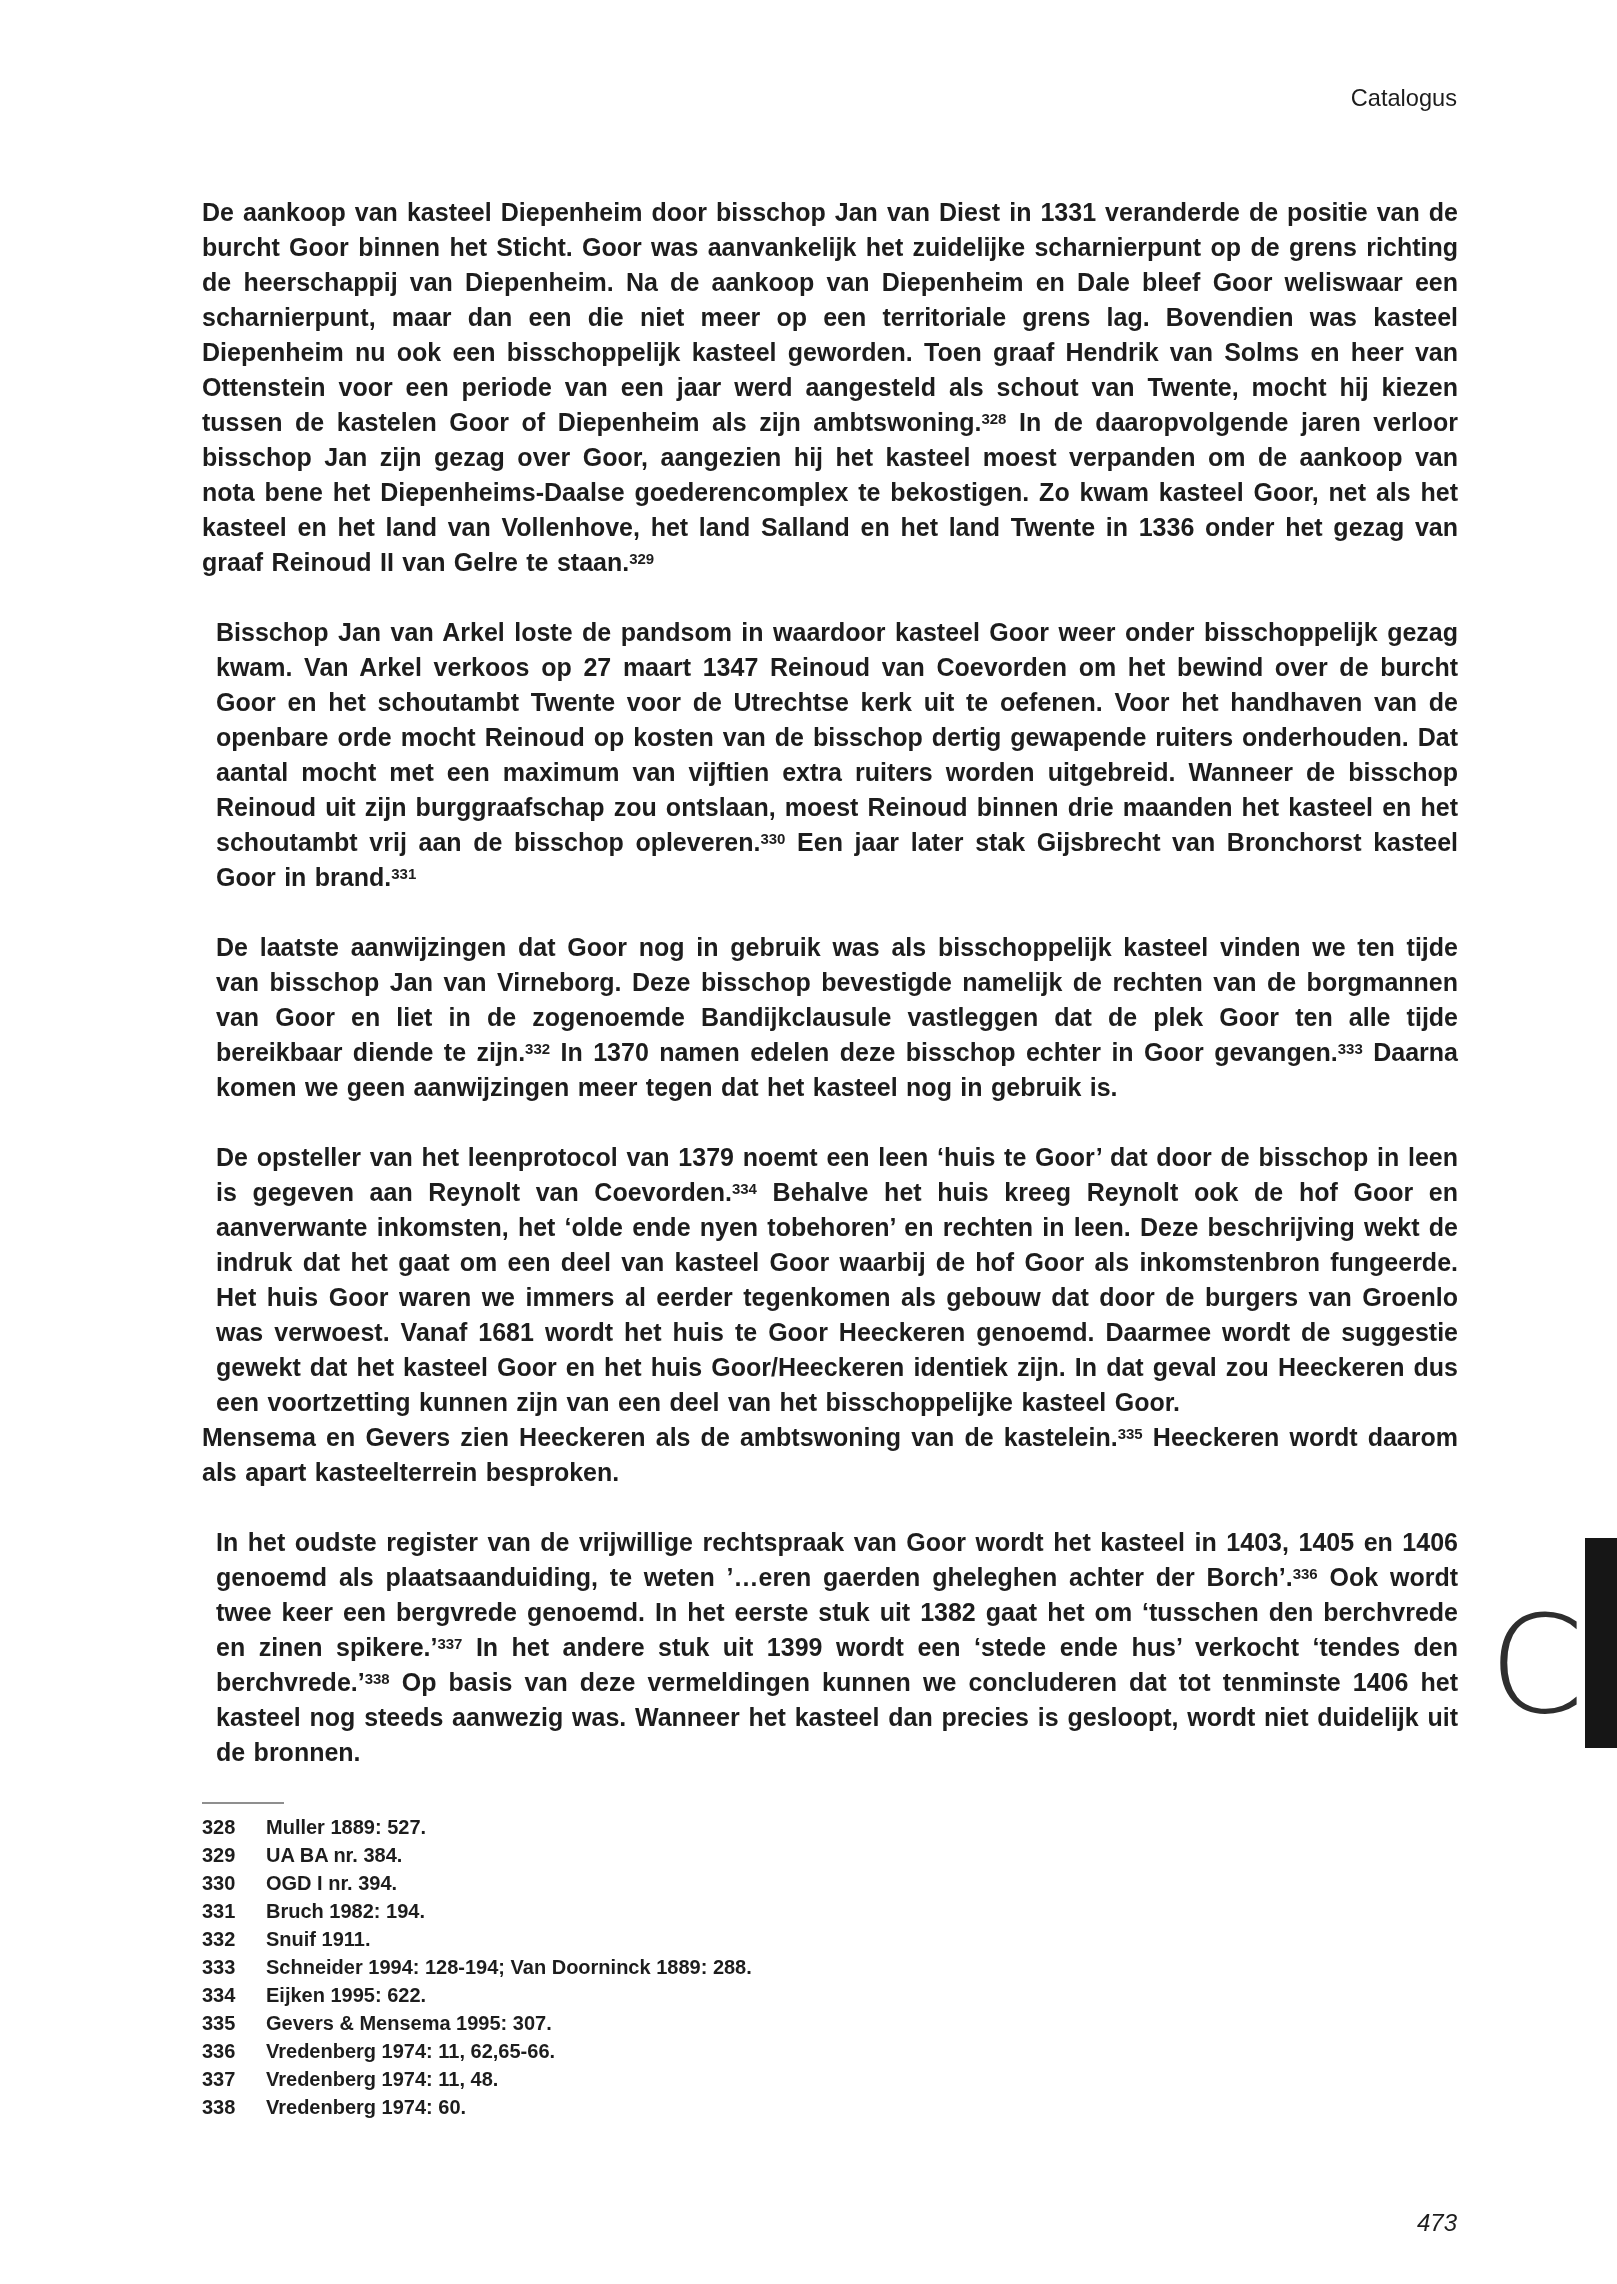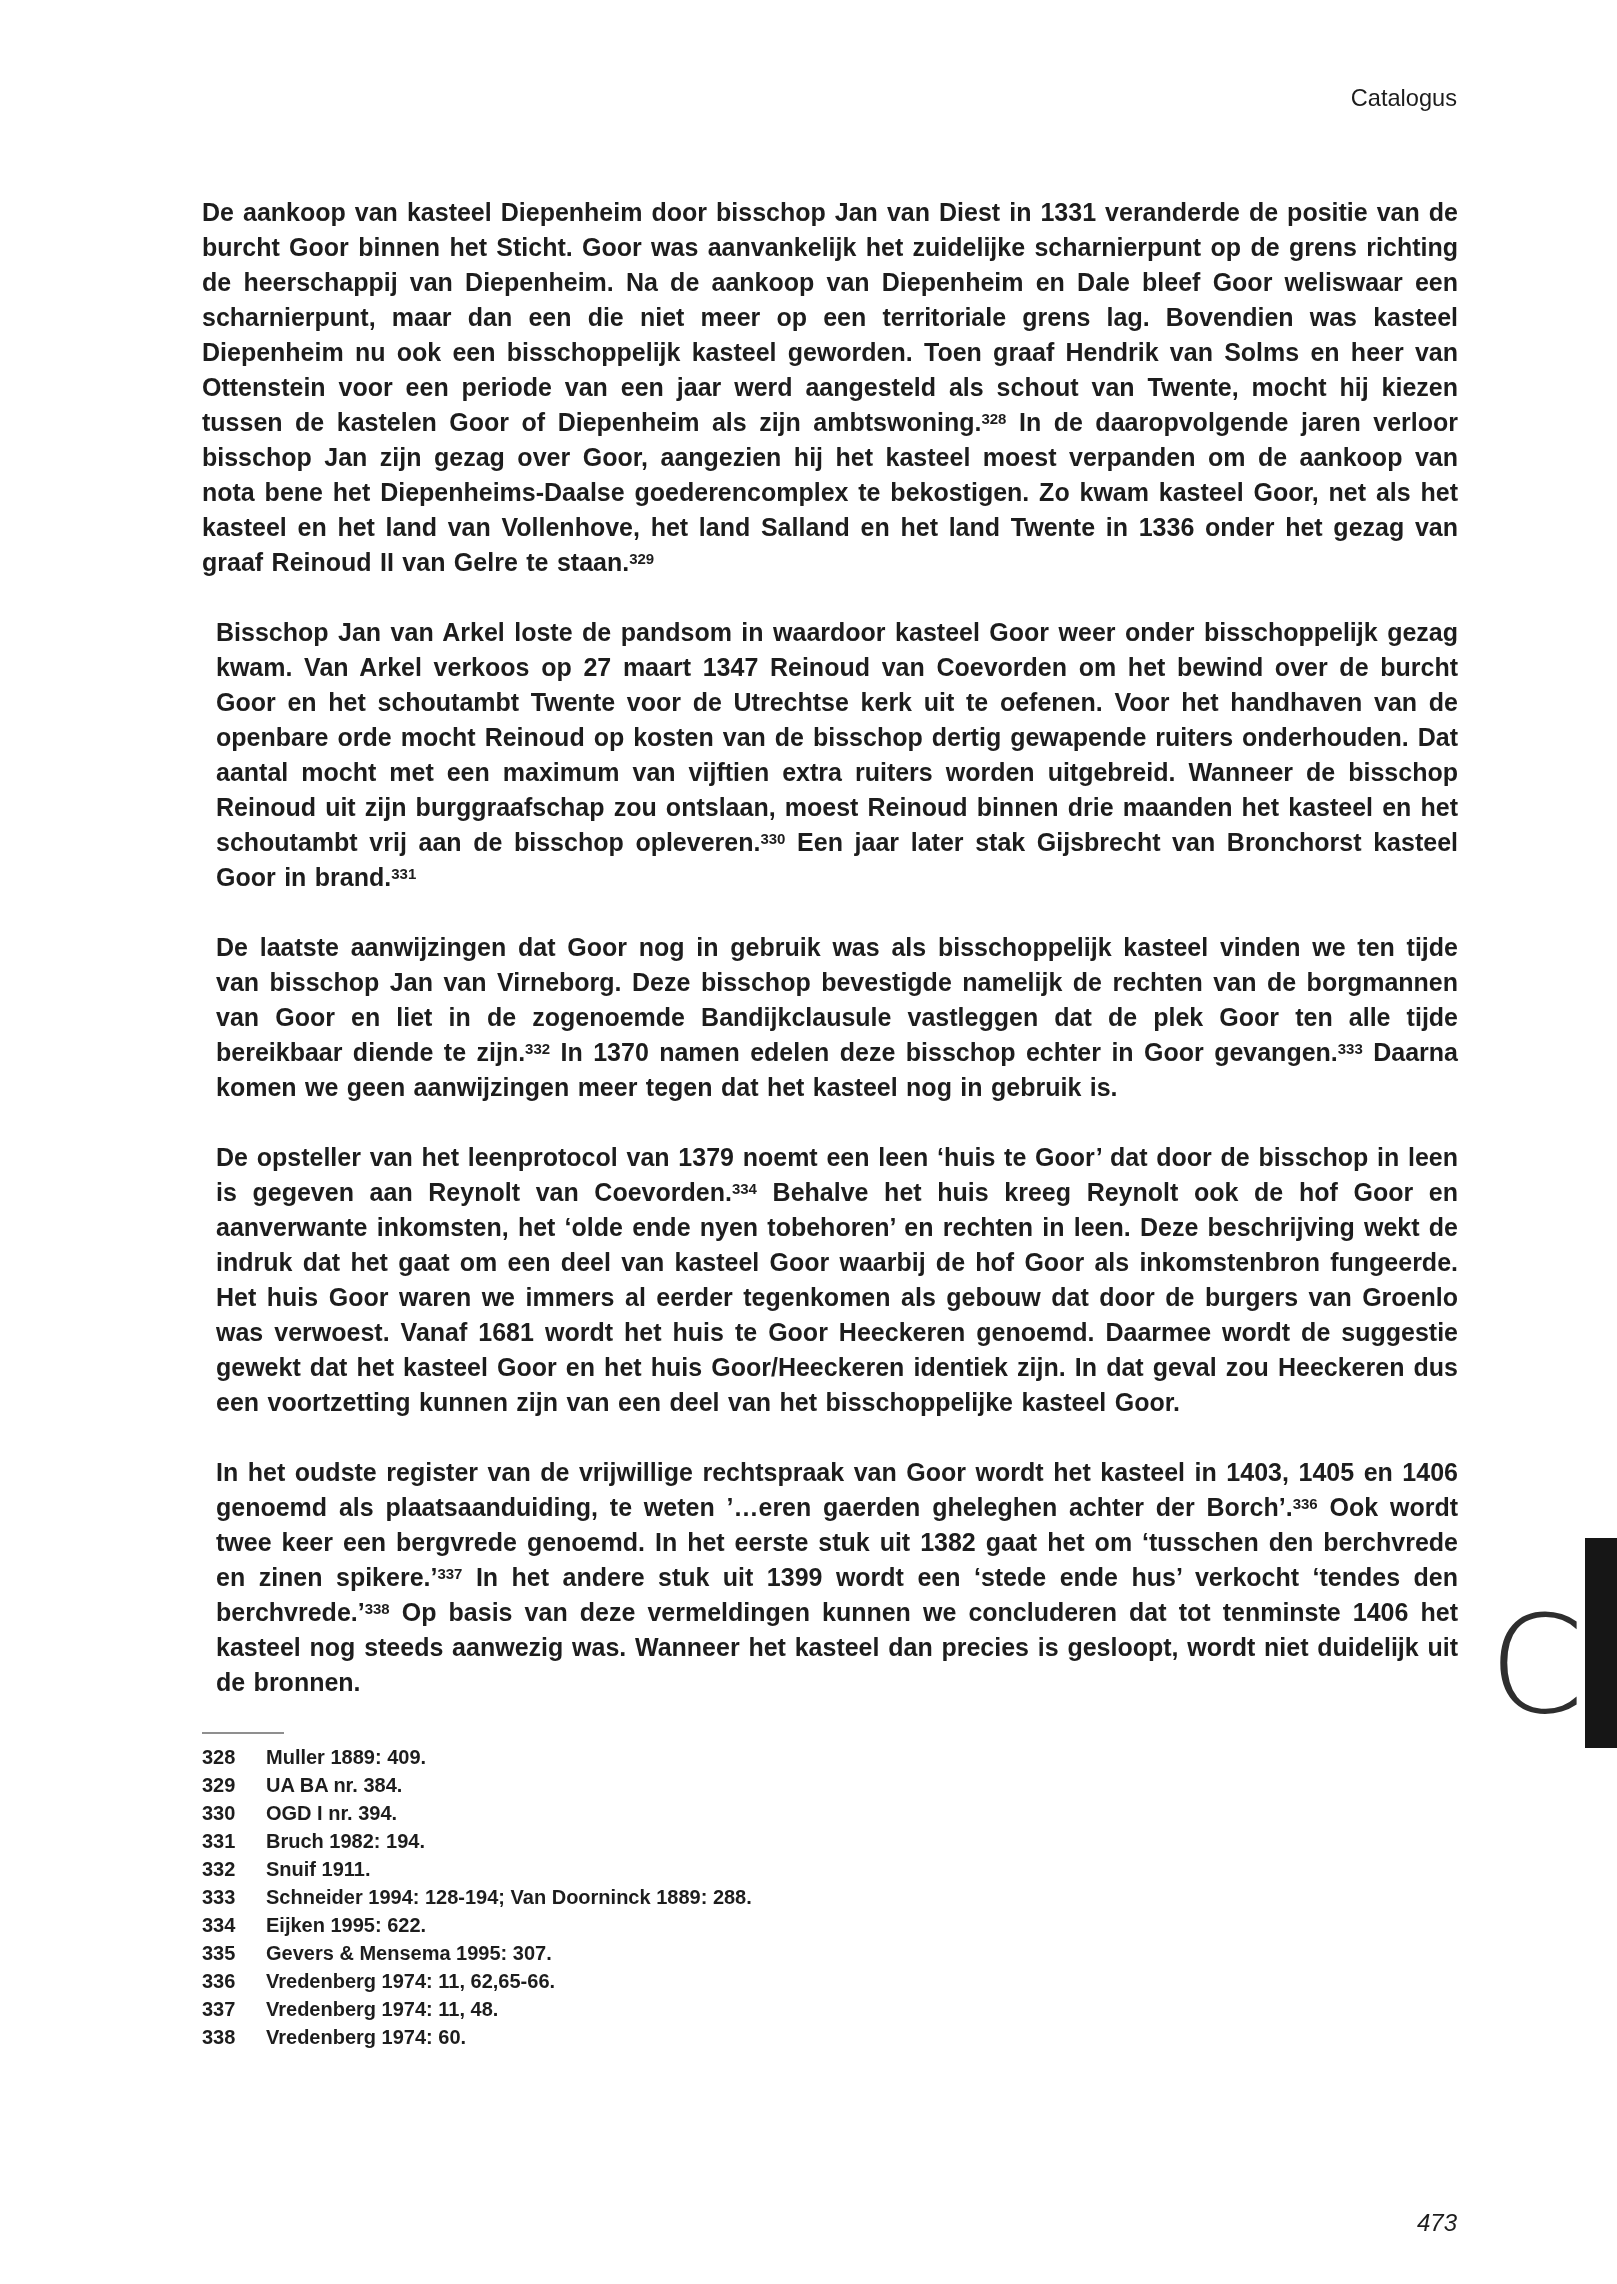--- a/index.html
+++ b/index.html
@@ -93,28 +93,29 @@
   <main class="content">
 
     <p class="para"><span>De aankoop van kasteel Diepenheim door bisschop Jan van Diest in 1331 veranderde de positie van de burcht Goor binnen het Sticht. Goor was aanvankelijk het zuidelijke scharnierpunt op de grens richting de heerschappij van Diepenheim. Na de aankoop van Diepenheim en Dale bleef Goor weliswaar een scharnierpunt, maar dan een die niet meer op een territoriale grens lag. Bovendien was kasteel Diepenheim nu ook een bisschoppelijk kasteel geworden. Toen graaf Hendrik van Solms en heer van Ottenstein voor een periode van een jaar werd aangesteld als schout van Twente, mocht hij kiezen tussen de kastelen Goor of Diepenheim als zijn ambtswoning.</span><sup class="fnref">328</sup><span> In de daaropvolgende jaren verloor bisschop Jan zijn gezag over Goor, aangezien hij het kasteel moest verpanden om de aankoop van nota bene het Diepenheims-Daalse goederencomplex te bekostigen. Zo kwam kasteel Goor, net als het kasteel en het land van Vollenhove, het land Salland en het land Twente in 1336 onder het gezag van graaf Reinoud II van Gelre te staan.</span><sup class="fnref">329</sup></p>
 
     <p class="para gap"><span>Bisschop Jan van Arkel loste de pandsom in waardoor kasteel Goor weer onder bisschoppelijk gezag kwam. Van Arkel verkoos op 27 maart 1347 Reinoud van Coevorden om het bewind over de burcht Goor en het schoutambt Twente voor de Utrechtse kerk uit te oefenen. Voor het handhaven van de openbare orde mocht Reinoud op kosten van de bisschop dertig gewapende ruiters onderhouden. Dat aantal mocht met een maximum van vijftien extra ruiters worden uitgebreid. Wanneer de bisschop Reinoud uit zijn burggraafschap zou ontslaan, moest Reinoud binnen drie maanden het kasteel en het schoutambt vrij aan de bisschop opleveren.</span><sup class="fnref">330</sup><span> Een jaar later stak Gijsbrecht van Bronchorst kasteel Goor in brand.</span><sup class="fnref">331</sup></p>
 
     <p class="para gap"><span>De laatste aanwijzingen dat Goor nog in gebruik was als bisschoppelijk kasteel vinden we ten tijde van bisschop Jan van Virneborg. Deze bisschop bevestigde namelijk de rechten van de borgmannen van Goor en liet in de zogenoemde Bandijkclausule vastleggen dat de plek Goor ten alle tijde bereikbaar diende te zijn.</span><sup class="fnref">332</sup><span> In 1370 namen edelen deze bisschop echter in Goor gevangen.</span><sup class="fnref">333</sup><span> Daarna komen we geen aanwijzingen meer tegen dat het kasteel nog in gebruik is.</span></p>
 
     <p class="para gap"><span>De opsteller van het leenprotocol van 1379 noemt een leen ‘huis te Goor’ dat door de bisschop in leen is gegeven aan Reynolt van Coevorden.</span><sup class="fnref">334</sup><span> Behalve het huis kreeg Reynolt ook de hof Goor en aanverwante inkomsten, het ‘olde ende nyen tobehoren’ en rechten in leen. Deze beschrijving wekt de indruk dat het gaat om een deel van kasteel Goor waarbij de hof Goor als inkomstenbron fungeerde. Het huis Goor waren we immers al eerder tegenkomen als gebouw dat door de burgers van Groenlo was verwoest. Vanaf 1681 wordt het huis te Goor Heeckeren genoemd. Daarmee wordt de suggestie gewekt dat het kasteel Goor en het huis Goor/Heeckeren identiek zijn. In dat geval zou Heeckeren dus een voortzetting kunnen zijn van een deel van het bisschoppelijke kasteel Goor.</span></p>
 
+    <p class="para"><span>Mensema en Gevers zien Heeckeren als de ambtswoning van de kastelein.</span><sup class="fnref">335</sup><span> Heeckeren wordt daarom als apart kasteelterrein besproken.</span></p>
 
     <p class="para gap"><span>In het oudste register van de vrijwillige rechtspraak van Goor wordt het kasteel in 1403, 1405 en 1406 genoemd als plaatsaanduiding, te weten ’…eren gaerden gheleghen achter der Borch’.</span><sup class="fnref">336</sup><span> Ook wordt twee keer een bergvrede genoemd. In het eerste stuk uit 1382 gaat het om ‘tusschen den berchvrede en zinen spikere.’</span><sup class="fnref">337</sup><span> In het andere stuk uit 1399 wordt een ‘stede ende hus’ verkocht ‘tendes den berchvrede.’</span><sup class="fnref">338</sup><span> Op basis van deze vermeldingen kunnen we concluderen dat tot tenminste 1406 het kasteel nog steeds aanwezig was. Wanneer het kasteel dan precies is gesloopt, wordt niet duidelijk uit de bronnen.</span></p>
 
     <section class="footnotes">
       <div class="fn-rule"></div>
       <div class="fn-row">
           <span class="fn-num">328</span>
-          <span class="fn-text">Muller 1889: 409.</span>
+          <span class="fn-text">Muller 1889: 527.</span>
         </div>
       <div class="fn-row">
           <span class="fn-num">329</span>
           <span class="fn-text">UA BA nr. 384.</span>
         </div>
       <div class="fn-row">
           <span class="fn-num">330</span>
           <span class="fn-text">OGD I nr. 394.</span>
         </div>
       <div class="fn-row">

